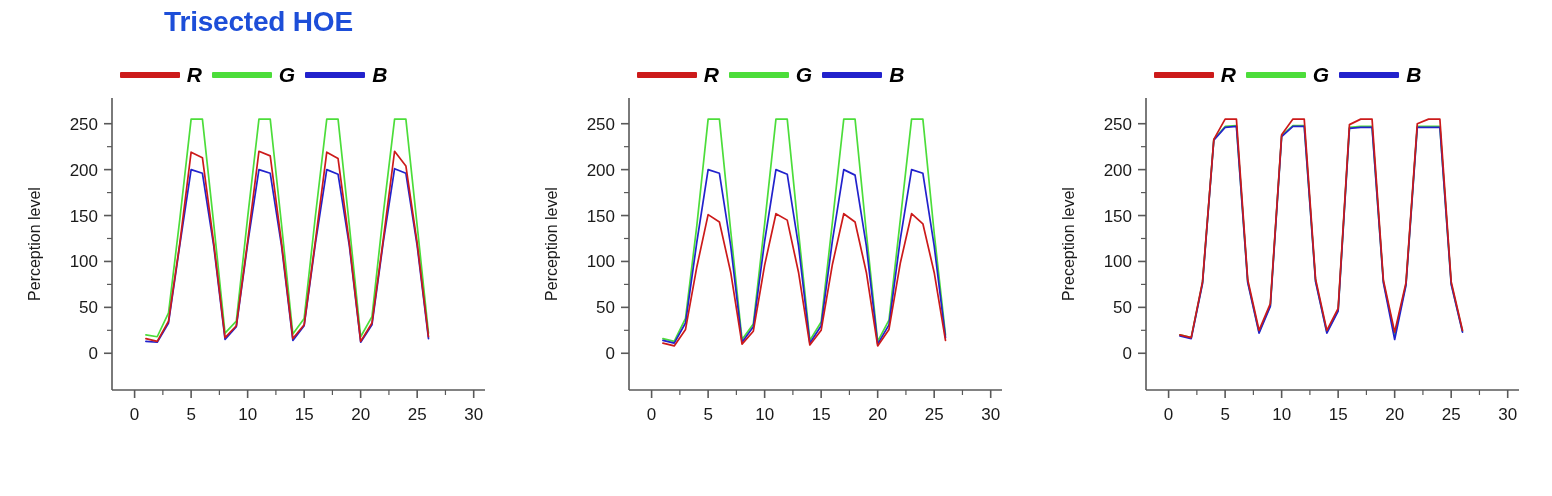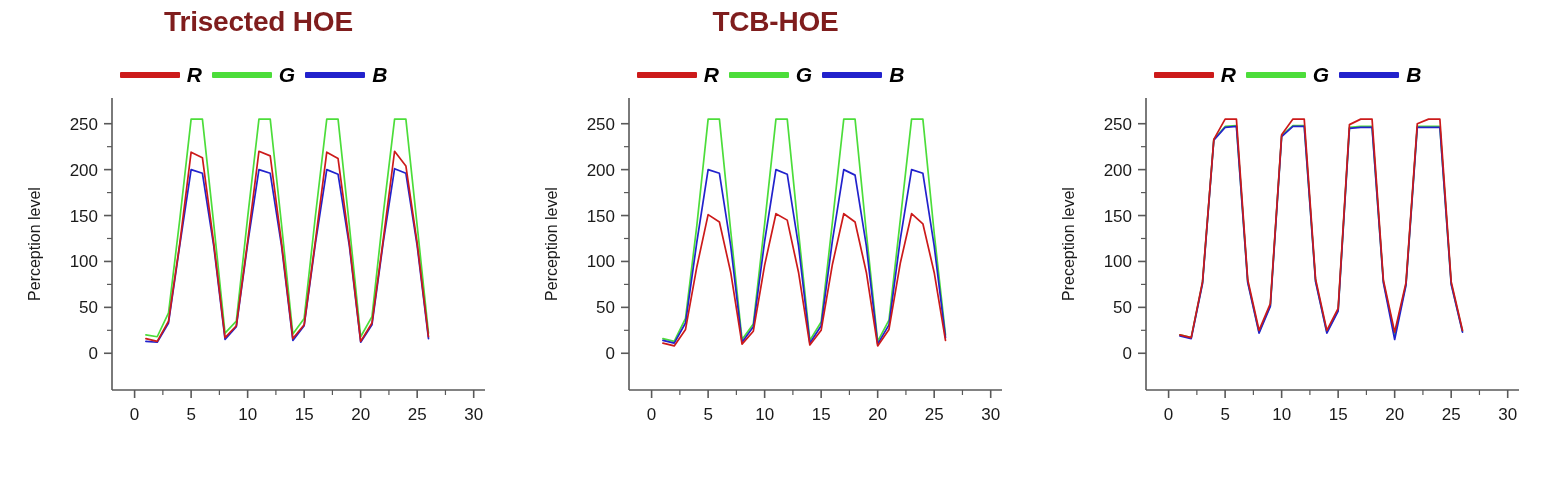--- a/index.html
+++ b/index.html
@@ -30,21 +30,21 @@
   .panel-title {
     position: absolute;
     top: 6px;
     left: 0;
     width: 517px;
     text-align: center;
     font-family: "Liberation Sans", sans-serif;
     font-size: 28px;
     font-weight: bold;
     letter-spacing: -0.2px;
-    color: #7f1d1d;
+    color: #1d4ed8;
   }
   .legend {
     position: absolute;
     top: 64px;
     left: 0;
     width: 517px;
     display: flex;
     flex-direction: row;
     justify-content: center;
     align-items: center;
@@ -172,21 +172,20 @@
         <line class="tick-minor" x1="388.92424242424244" y1="300" x2="388.92424242424244" y2="305"></line>
         <line class="tick-minor" x1="445.43939393939394" y1="300" x2="445.43939393939394" y2="305"></line>
         <text class="axis-title" x="298.5" y="362">pixel number</text>
         <text class="axis-title" x="40" y="154" transform="rotate(-90 40 154)">Perception level</text>
         <polyline class="series-path" points="145.91,244.91 157.21,246.74 168.52,222.87 179.82,129.21 191.12,29.12 202.42,29.12 213.73,133.80 225.03,243.07 236.33,231.13 247.64,127.37 258.94,29.12 270.24,29.12 281.55,134.72 292.85,243.99 304.15,228.38 315.45,125.53 326.76,29.12 338.06,29.12 349.36,135.64 360.67,246.74 371.97,226.54 383.27,123.70 394.58,29.12 405.88,29.12 417.18,135.64 428.48,243.07" stroke="#4cdd3a"></polyline>
         <polyline class="series-path" points="145.91,251.33 157.21,252.25 168.52,232.97 179.82,154.92 191.12,79.62 202.42,83.30 213.73,155.84 225.03,249.50 236.33,236.64 247.64,154.00 258.94,79.62 270.24,83.30 281.55,155.84 292.85,250.42 304.15,235.72 315.45,153.08 326.76,79.62 338.06,84.21 349.36,155.84 360.67,252.25 371.97,234.81 383.27,152.16 394.58,78.70 405.88,83.30 417.18,155.84 428.48,248.58" stroke="#2222cc"></polyline>
         <polyline class="series-path" points="145.91,248.58 157.21,251.33 168.52,231.13 179.82,153.08 191.12,62.18 202.42,67.69 213.73,153.08 225.03,247.66 236.33,235.72 247.64,151.25 258.94,61.26 270.24,65.85 281.55,153.08 292.85,248.58 304.15,234.81 315.45,150.33 326.76,62.18 338.06,68.60 349.36,153.08 360.67,251.33 371.97,232.97 383.27,149.41 394.58,61.26 405.88,75.95 417.18,153.08 428.48,246.74" stroke="#cc1a1a"></polyline>
       </svg>
     </div>
     <div class="panel">
-      <div class="panel-title">TCB-HOE</div>
       <div class="legend">
         <div class="legend-entry">
           <div class="legend-swatch" style="background: rgb(204, 26, 26);"></div>
           <div class="legend-label">R</div>
         </div>
         <div class="legend-entry">
           <div class="legend-swatch" style="background: rgb(76, 221, 58);"></div>
           <div class="legend-label">G</div>
         </div>
         <div class="legend-entry">

